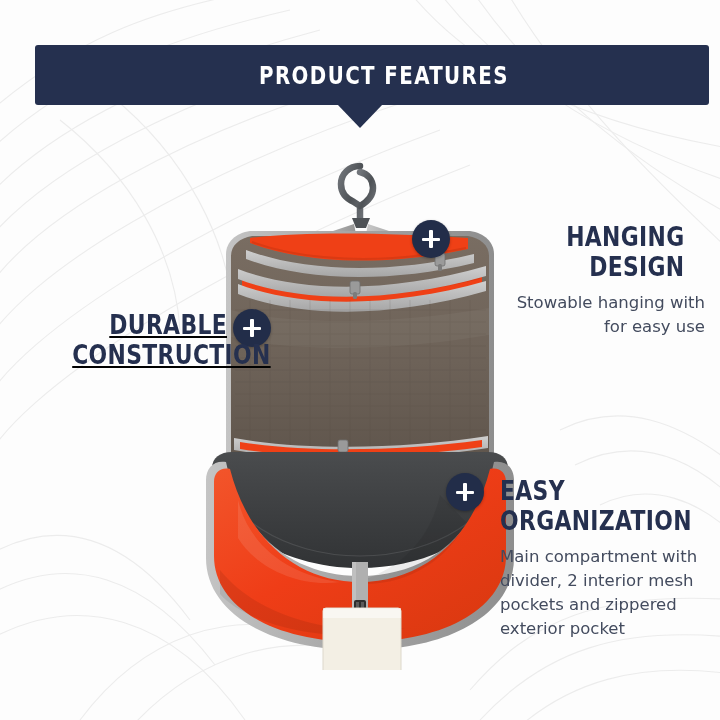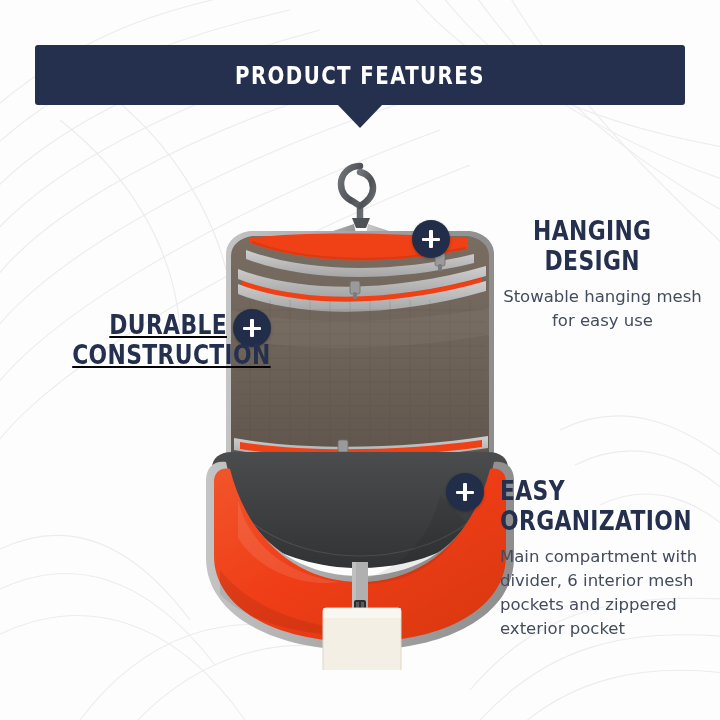--- a/index.html
+++ b/index.html
@@ -35,20 +35,21 @@
     position: absolute;
     left: 35px;
     top: 45px;
     width: 650px;
     height: 60px;
     background: #25304f;
     border-radius: 3px;
     display: flex;
     align-items: center;
     justify-content: center;
+    padding-left: 24px;
   }
   #banner-title {
     color: #ffffff;
     font-family: "Liberation Sans Narrow", "DejaVu Sans Condensed", "Liberation Sans", sans-serif;
     font-size: 25px;
     font-weight: bold;
     letter-spacing: 1.6px;
     transform: scaleX(0.88);
     white-space: nowrap;
   }
@@ -80,21 +81,21 @@
   .feature-title.right-origin { transform-origin: right center; }
   .feature-title.left-origin  { transform-origin: left center; }
   .feature-body {
     font-family: "DejaVu Sans", "Liberation Sans", sans-serif;
     font-size: 16.5px;
     line-height: 24px;
     color: #434b5e;
     margin: 0;
   }
 
-  #block-hanging { left: 500px; top: 216px; width: 205px; text-align: center; }
+  #block-hanging { left: 500px; top: 222px; width: 205px; text-align: right; }
   #block-durable { left: 55px;  top: 310px; width: 172px; text-align: right; text-decoration: underline; }
   #block-easy    { left: 500px; top: 476px; width: 208px; text-align: left; }
 
   
   .plus-badge {
     position: absolute;
     width: 38px;
     height: 38px;
     border-radius: 50%;
     background: #222d49;
@@ -289,25 +290,25 @@
       <rect x="133" y="458" width="78" height="10" fill="#ffffff" opacity="0.5"></rect>
     </g>
   </svg>
 
   <div class="plus-badge" id="badge-hanging"></div>
   <div class="plus-badge" id="badge-durable"></div>
   <div class="plus-badge" id="badge-easy"></div>
 
   <div class="feature-block" id="block-hanging">
     <h2 class="feature-title left-origin">HANGING DESIGN</h2>
-    <p class="feature-body">Stowable hanging mesh for easy use</p>
+    <p class="feature-body">Stowable hanging with for easy use</p>
   </div>
 
   <div class="feature-block" id="block-durable">
     <h2 class="feature-title right-origin">DURABLE CONSTRUCTION</h2>
   </div>
 
   <div class="feature-block" id="block-easy">
     <h2 class="feature-title left-origin">EASY ORGANIZATION</h2>
-    <p class="feature-body">Main compartment with divider, 6 interior mesh pockets and zippered exterior pocket</p>
+    <p class="feature-body">Main compartment with divider, 2 interior mesh pockets and zippered exterior pocket</p>
   </div>
 
 </div>
 
 </body></html>

